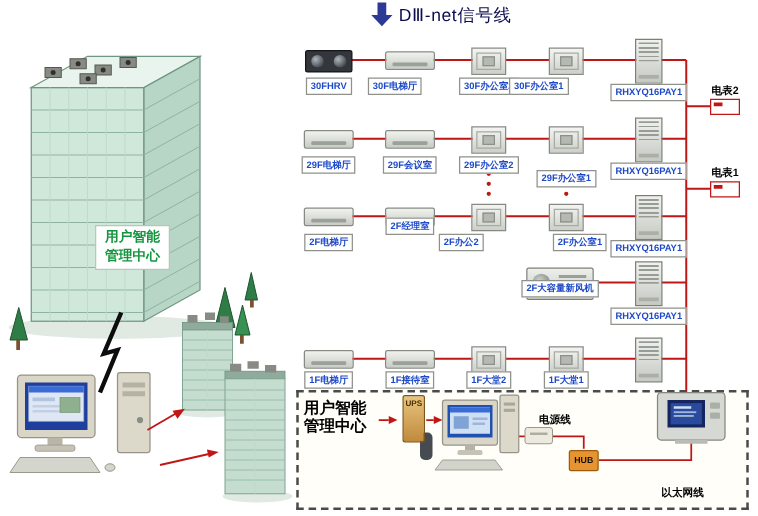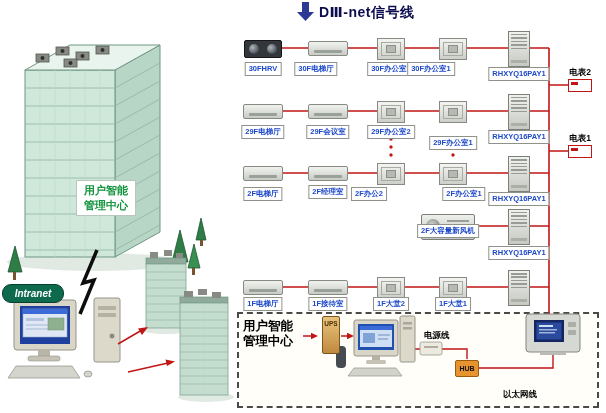--- a/index.html
+++ b/index.html
@@ -28,36 +28,36 @@
   .i-fresh::after{content:"";position:absolute;right:5px;top:5px;width:22px;height:12px;
       background:repeating-linear-gradient(180deg,#9aa098 0 2px,transparent 2px 4px)}
 
   .tag{position:absolute;transform:translateX(-50%);background:#fff;border:1px solid #8f928b;
        padding:1px 3px;font-size:7.5px;font-weight:bold;line-height:1.3;color:#1d49c9;white-space:nowrap}
 
   .meter{position:absolute;width:22px;height:11px;background:#fff;border:1.5px solid #c11616}
   .meter::after{content:"";position:absolute;left:2px;top:2px;width:7px;height:3px;background:#c11616}
   .meter-label{position:absolute;transform:translateX(-50%);font-size:8.5px;font-weight:bold;color:#000;white-space:nowrap}
 
-  #dnet-title{position:absolute;left:319px;top:4px;font-size:14px;font-weight:bold;color:#0c0c4f;letter-spacing:.5px;white-space:nowrap}
+  #dnet-title{position:absolute;left:319px;top:4px;font-size:14px;font-weight:normal;color:#0c0c4f;letter-spacing:.5px;white-space:nowrap}
 
   .bldg-label{position:absolute;left:76px;top:180px;width:58px;background:#fff;border:1px solid #b9c6bd;
       text-align:center;color:#15953f;font-weight:bold;font-size:11px;line-height:15px;padding:2px 0}
   .intranet{position:absolute;left:2px;top:284px;width:60px;height:17px;background:#0d6a4d;border:1px solid #063f2e;
       border-radius:9px;color:#fff;font-size:10px;font-style:italic;font-weight:bold;text-align:center;line-height:17px}
 
   .cr-box{position:absolute;left:237px;top:312px;width:362px;height:96px;border:2px dashed #4a4a4a;background:#fffef8;box-sizing:border-box}
   .cr-title{position:absolute;left:243px;top:319px;font-weight:bold;font-size:12.5px;line-height:15px;color:#000}
   .ups{position:absolute;left:322px;top:316px;width:18px;height:38px;box-sizing:border-box;
       background:linear-gradient(#e8c47d,#c08a3e);border:1px solid #7c551d;border-radius:2px;
       font-size:6.5px;font-weight:bold;color:#4a2f05;text-align:center;padding-top:3px}
   .hub{position:absolute;left:455px;top:360px;width:24px;height:17px;box-sizing:border-box;
       background:#e6942f;border:1px solid #9c5c10;border-radius:2px;
       font-size:7px;font-weight:bold;color:#111;text-align:center;line-height:15px}
-  .cr-small{position:absolute;font-size:8.5px;font-weight:bold;color:#000;text-align:left;white-space:nowrap}
+  .cr-small{position:absolute;font-size:8.5px;font-weight:bold;color:#000;text-align:center;white-space:nowrap}
 </style>
 </head>
 <body>
 
 <div id="stage">
 
   <div class="cr-box"></div>
 
   <svg id="art" width="606" height="413" viewBox="0 0 606 413">
 
@@ -208,21 +208,20 @@
       <rect x="540" y="352" width="26" height="3" fill="#b9bcb4"></rect>
     </g>
   </svg>
 
   <div id="dnet-title">DⅢ-net信号线</div>
 
   <div class="bldg-label">
     <div>用户智能</div>
     <div>管理中心</div>
   </div>
-  <div class="intranet">Intranet</div>
 
   <div class="icon i-hrv" style="left:263px;top:40px"></div>
   <div class="icon i-duct" style="left:328px;top:41px"></div>
   <div class="icon i-cass" style="left:391px;top:38px"></div>
   <div class="icon i-cass" style="left:453px;top:38px"></div>
   <div class="icon i-out" style="left:519px;top:31px"></div>
 
   <div class="icon i-duct" style="left:263px;top:104px"></div>
   <div class="icon i-duct" style="left:328px;top:104px"></div>
   <div class="icon i-cass" style="left:391px;top:101px"></div>
@@ -250,21 +249,21 @@
   <div class="tag" style="left:431px;top:62px">30F办公室1</div>
   <div class="tag" style="left:519px;top:67px">RHXYQ16PAY1</div>
 
   <div class="tag" style="left:263px;top:125px">29F电梯厅</div>
   <div class="tag" style="left:328px;top:125px">29F会议室</div>
   <div class="tag" style="left:391px;top:125px">29F办公室2</div>
   <div class="tag" style="left:453px;top:136px">29F办公室1</div>
   <div class="tag" style="left:519px;top:130px">RHXYQ16PAY1</div>
 
   <div class="tag" style="left:263px;top:187px">2F电梯厅</div>
-  <div class="tag" style="left:328px;top:185px">2F经理室</div>
+  <div class="tag" style="left:328px;top:174px">2F经理室</div>
   <div class="tag" style="left:369px;top:187px">2F办公2</div>
   <div class="tag" style="left:464px;top:187px">2F办公室1</div>
   <div class="tag" style="left:519px;top:192px">RHXYQ16PAY1</div>
 
   <div class="tag" style="left:448px;top:224px">2F大容量新风机</div>
   <div class="tag" style="left:519px;top:246px">RHXYQ16PAY1</div>
 
   <div class="tag" style="left:263px;top:297px">1F电梯厅</div>
   <div class="tag" style="left:328px;top:297px">1F接待室</div>
   <div class="tag" style="left:391px;top:297px">1F大堂2</div>
@@ -275,15 +274,15 @@
   <div class="meter-label" style="left:580px;top:133px">电表1</div>
   <div class="meter" style="left:568px;top:145px"></div>
 
   <div class="cr-title">
     <div>用户智能</div>
     <div>管理中心</div>
   </div>
   <div class="ups">UPS</div>
   <div class="cr-small" style="left:424px;top:330px;width:40px">电源线</div>
   <div class="hub">HUB</div>
-  <div class="cr-small" style="left:503px;top:389px;width:54px">以太网线</div>
+  <div class="cr-small" style="left:519px;top:389px;width:54px">以太网线</div>
 
 </div>
 
 </body></html>

